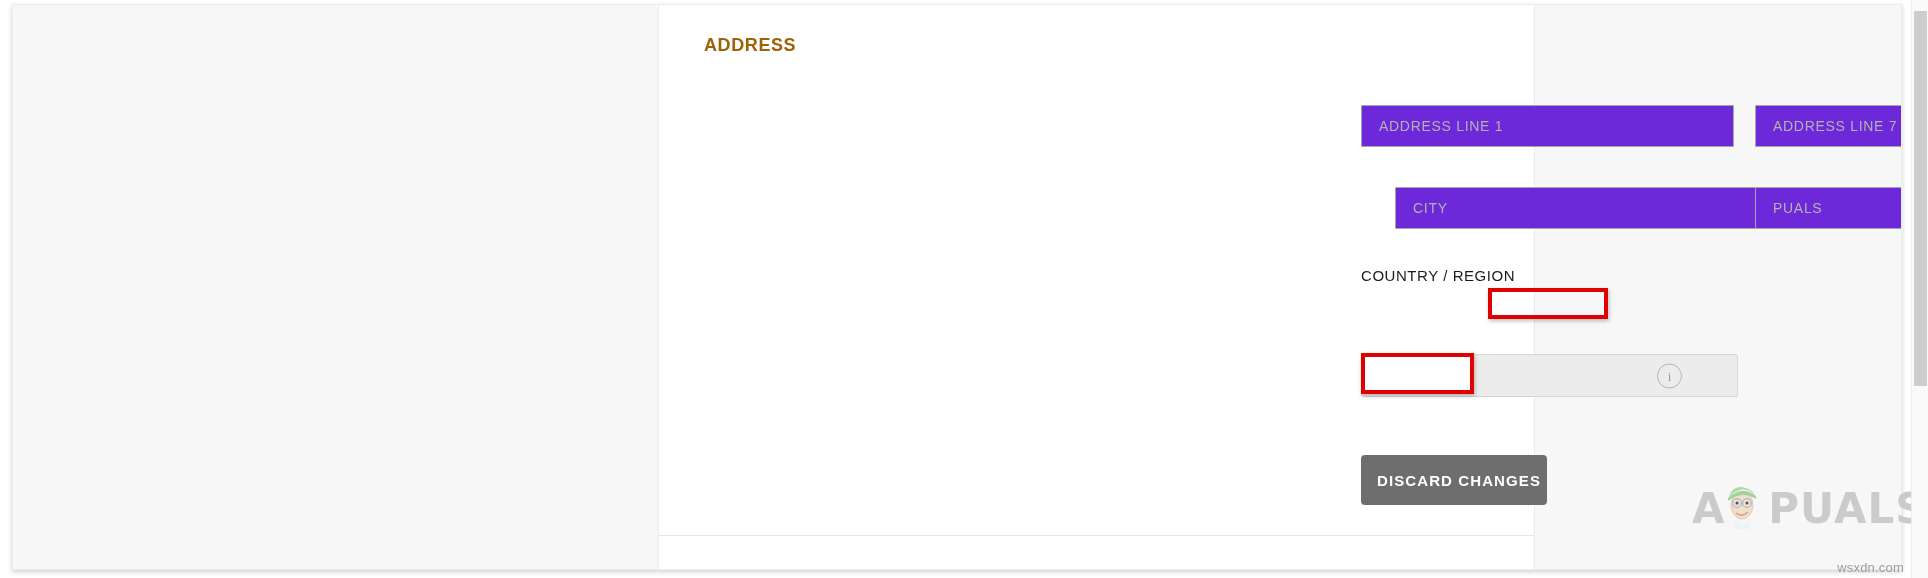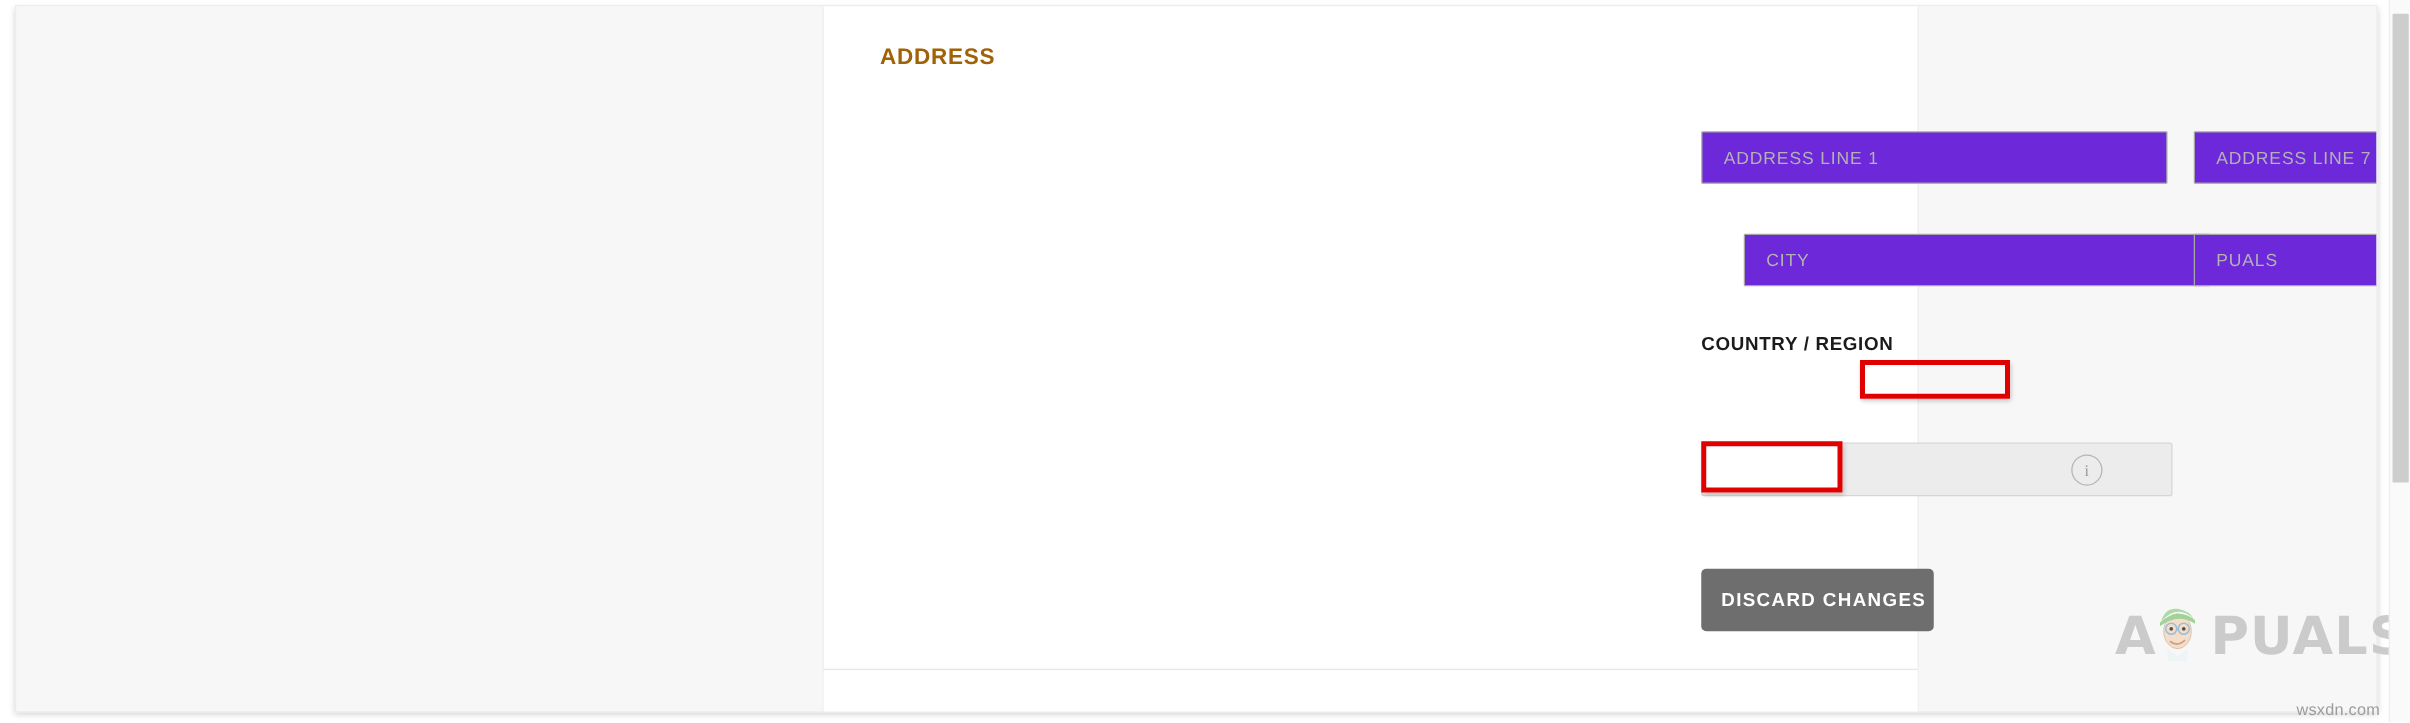--- a/index.html
+++ b/index.html
@@ -104,21 +104,21 @@
   #f-addr2 { left: 1096px; top: 100px; width: 380px; height: 42px; }
   #f-city  { left: 702px; top: 182px; width: 373px; height: 42px; margin-left: 34px; }
   #f-region{ left: 1096px; top: 182px; width: 182px; height: 42px; }
 
   
   .country-label {
     position: absolute;
     left: 702px;
     top: 262px;
     font-size: 15px;
-    font-weight: 700;
+    font-weight: 400;
     letter-spacing: 0.55px;
     color: #1b1b1b;
   }
   .country-note {
     position: absolute;
     left: 700px;
     top: 285px;
     width: 392px;
     font-size: 15.5px;
     line-height: 22px;

